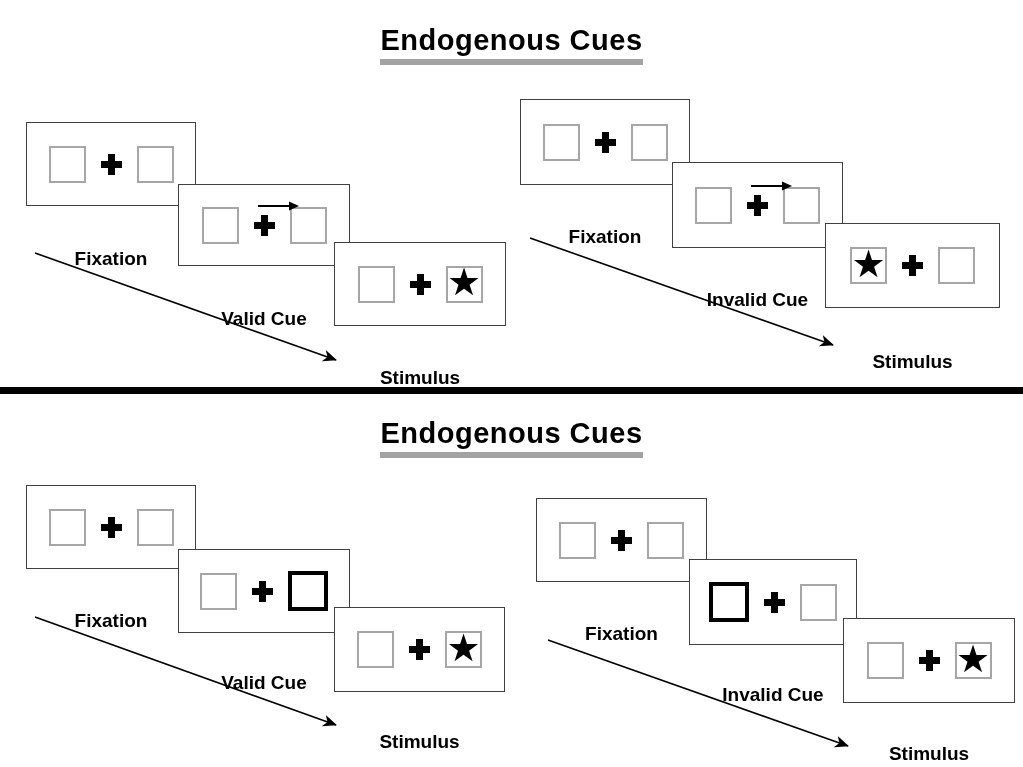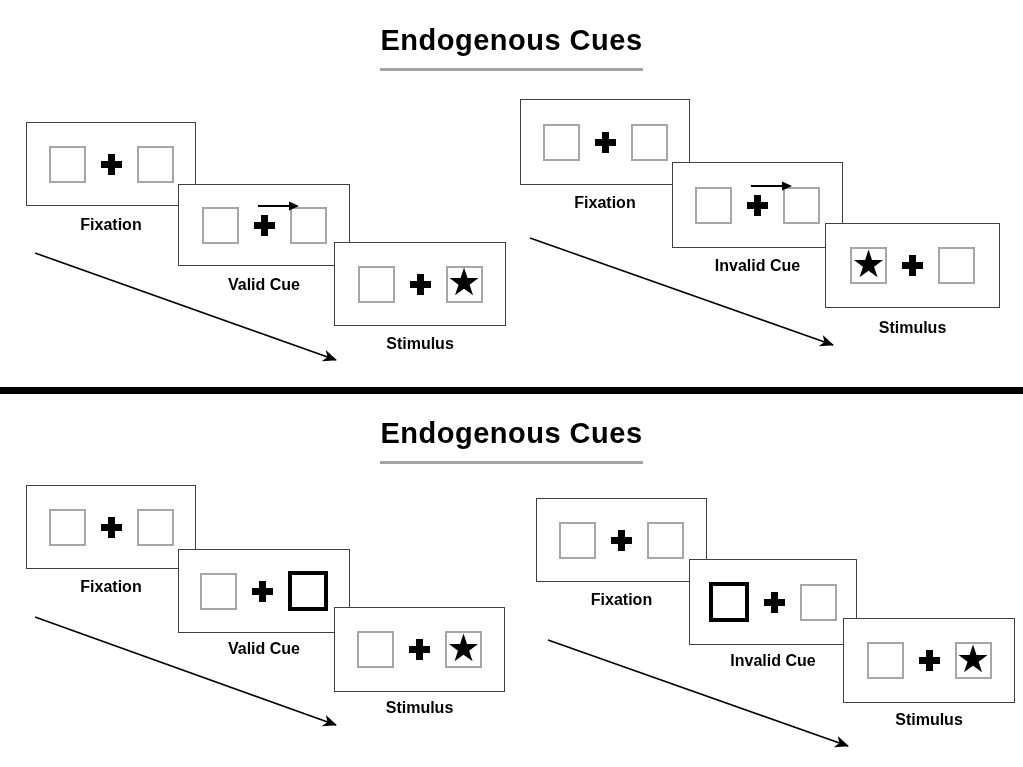--- a/index.html
+++ b/index.html
@@ -6,21 +6,21 @@
   body {
     width:1023px; height:767px; position:relative;
     background:#ffffff; overflow:hidden;
     font-family:"Liberation Sans", sans-serif; color:#000;
   }
   .section-title {
     position:absolute; left:0; width:1023px; text-align:center;
     font-size:29px; font-weight:bold; letter-spacing:0.5px;
   }
   .section-title .u {
-    border-bottom:3px solid #a3a3a3; padding-bottom:12px;
+    border-bottom:6px solid #a3a3a3; padding-bottom:3px;
   }
   #title-endo { top:24px; }
   #title-exo  { top:417px; }
 
   .divider {
     position:absolute; left:0; top:387px; width:1023px; height:7px;
     background:#000;
   }
 
   .panel {
@@ -44,21 +44,21 @@
   .plus::before {
     content:""; position:absolute; left:0; top:7px; width:21px; height:7px; background:#000;
   }
   .plus::after {
     content:""; position:absolute; left:7px; top:0; width:7px; height:21px; background:#000;
   }
   .cue-arrow { position:absolute; left:3px; top:-15px; }
 
   .plabel {
     position:absolute; text-align:center;
-    font-size:16px; font-weight:bold; white-space:nowrap;
+    font-size:19px; font-weight:bold; white-space:nowrap;margin-top:32px;
   }
 
   
   #p-el-fix  { left:26px;  top:122px; width:170px; height:84px; }
   #p-el-cue  { left:178px; top:184px; width:172px; height:82px; }
   #p-el-stim { left:334px; top:242px; width:172px; height:84px; }
   #l-el-fix  { left:26px;  top:216px; width:170px; }
   #l-el-cue  { left:178px; top:276px; width:172px; }
   #l-el-stim { left:334px; top:335px; width:172px; }
 

